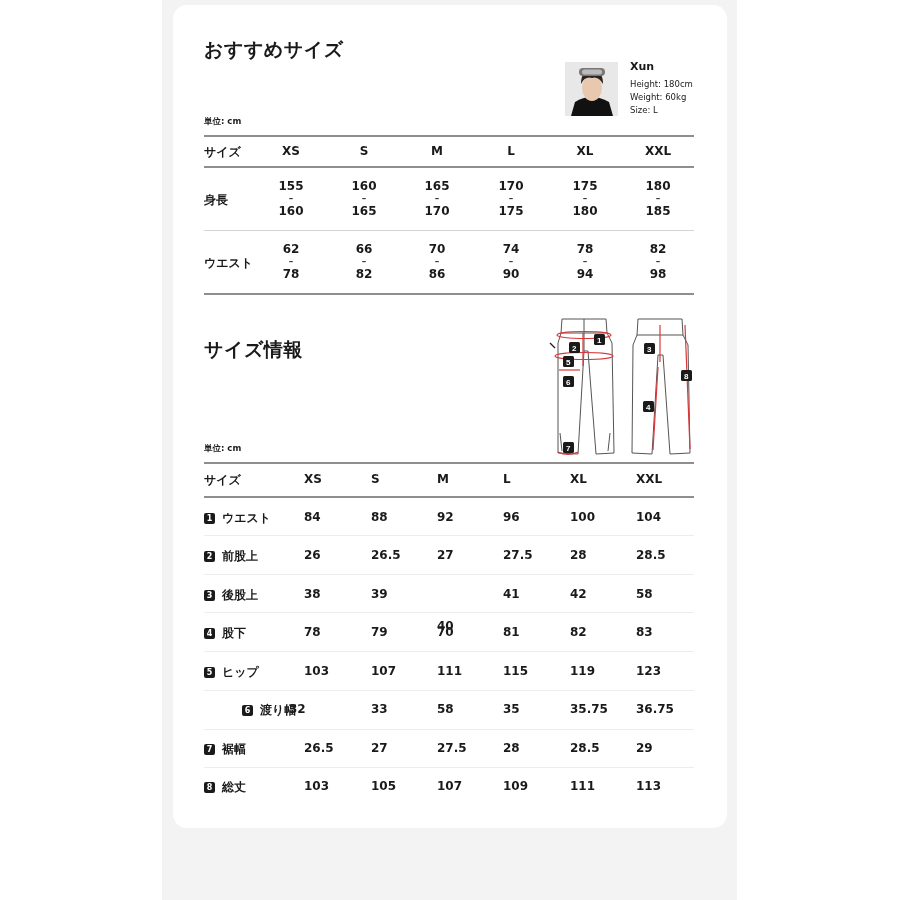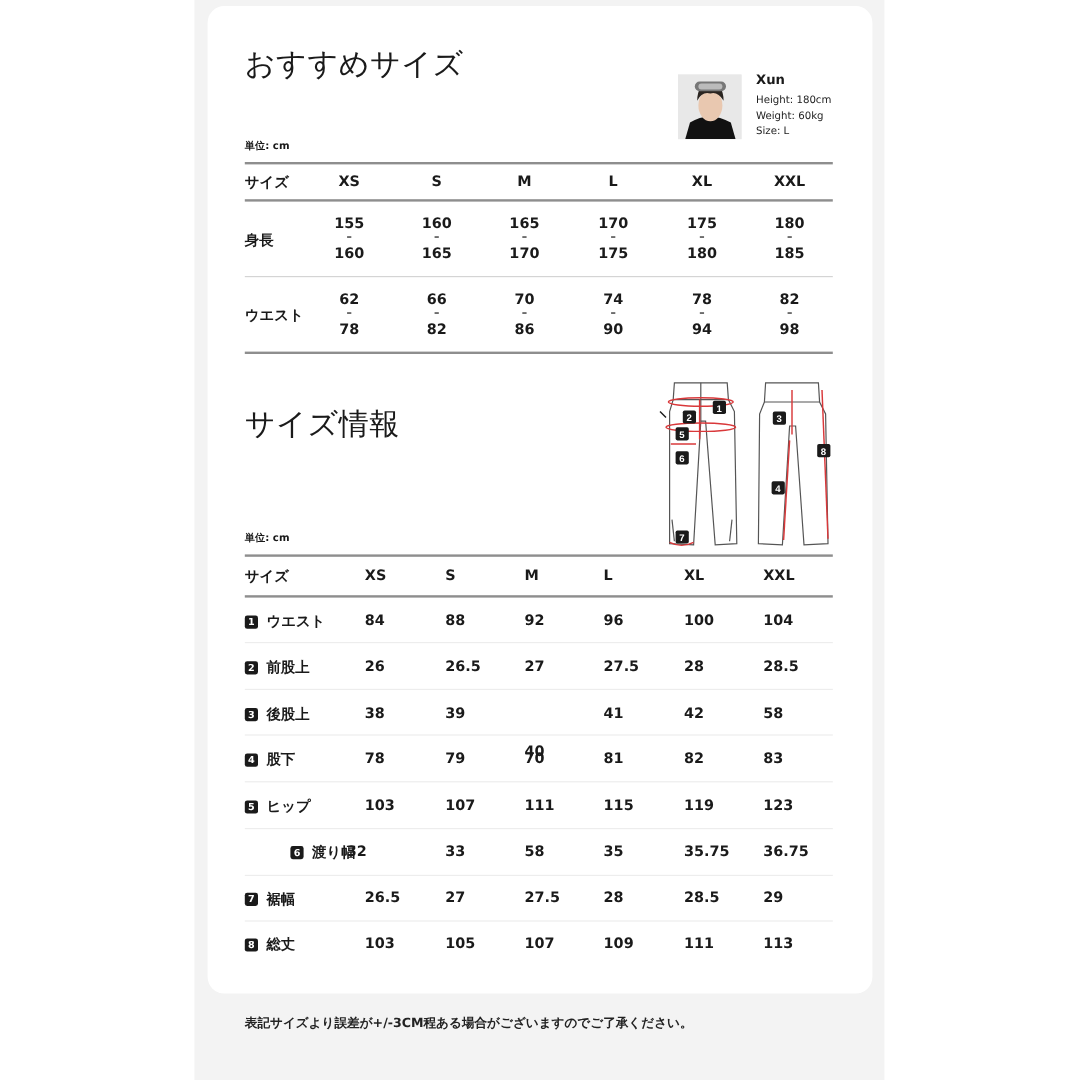--- a/index.html
+++ b/index.html
@@ -11,21 +11,21 @@
     }
     .panel {
       position: absolute; left: 162px; top: 0; width: 575px; height: 900px;
       background: #f3f3f3;
     }
     .card {
       position: absolute; left: 173px; top: 5px; width: 554px; height: 823px;
       background: #ffffff; border-radius: 14px;
     }
     .abs { position: absolute; }
-    .h1 { font-size: 25px; font-weight: normal; letter-spacing: 0.5px; }
+    .h1 { font-size: 19px; font-weight: bold; letter-spacing: 0.5px; }
     .unit { font-size: 8.5px; font-weight: bold; }
 
     
     .model-photo {
       position: absolute; left: 565px; top: 62px; width: 53px; height: 54px;
       background: #e6e6e6; overflow: hidden;
     }
     .model-name { left: 630px; top: 60px; font-size: 11px; font-weight: bold; }
     .model-stat { left: 630px; font-size: 8.5px; color: #222; }
 
@@ -231,14 +231,13 @@
   <div class="cell" style="left:204px; top:779px;"><span class="badge">8</span><span>総丈</span></div>
   <div class="cell" style="left:304px; top:779px;">103</div>
   <div class="cell" style="left:371px; top:779px;">105</div>
   <div class="cell" style="left:437px; top:779px;">107</div>
   <div class="cell" style="left:503px; top:779px;">109</div>
   <div class="cell" style="left:570px; top:779px;">111</div>
   <div class="cell" style="left:636px; top:779px;">113</div>
 </div>
 
 <div class="footnote">
-  <div>表記サイズより誤差が+/-3CM程ある場合がございますのでご了承ください。</div>
 </div>
 
 </body></html>

